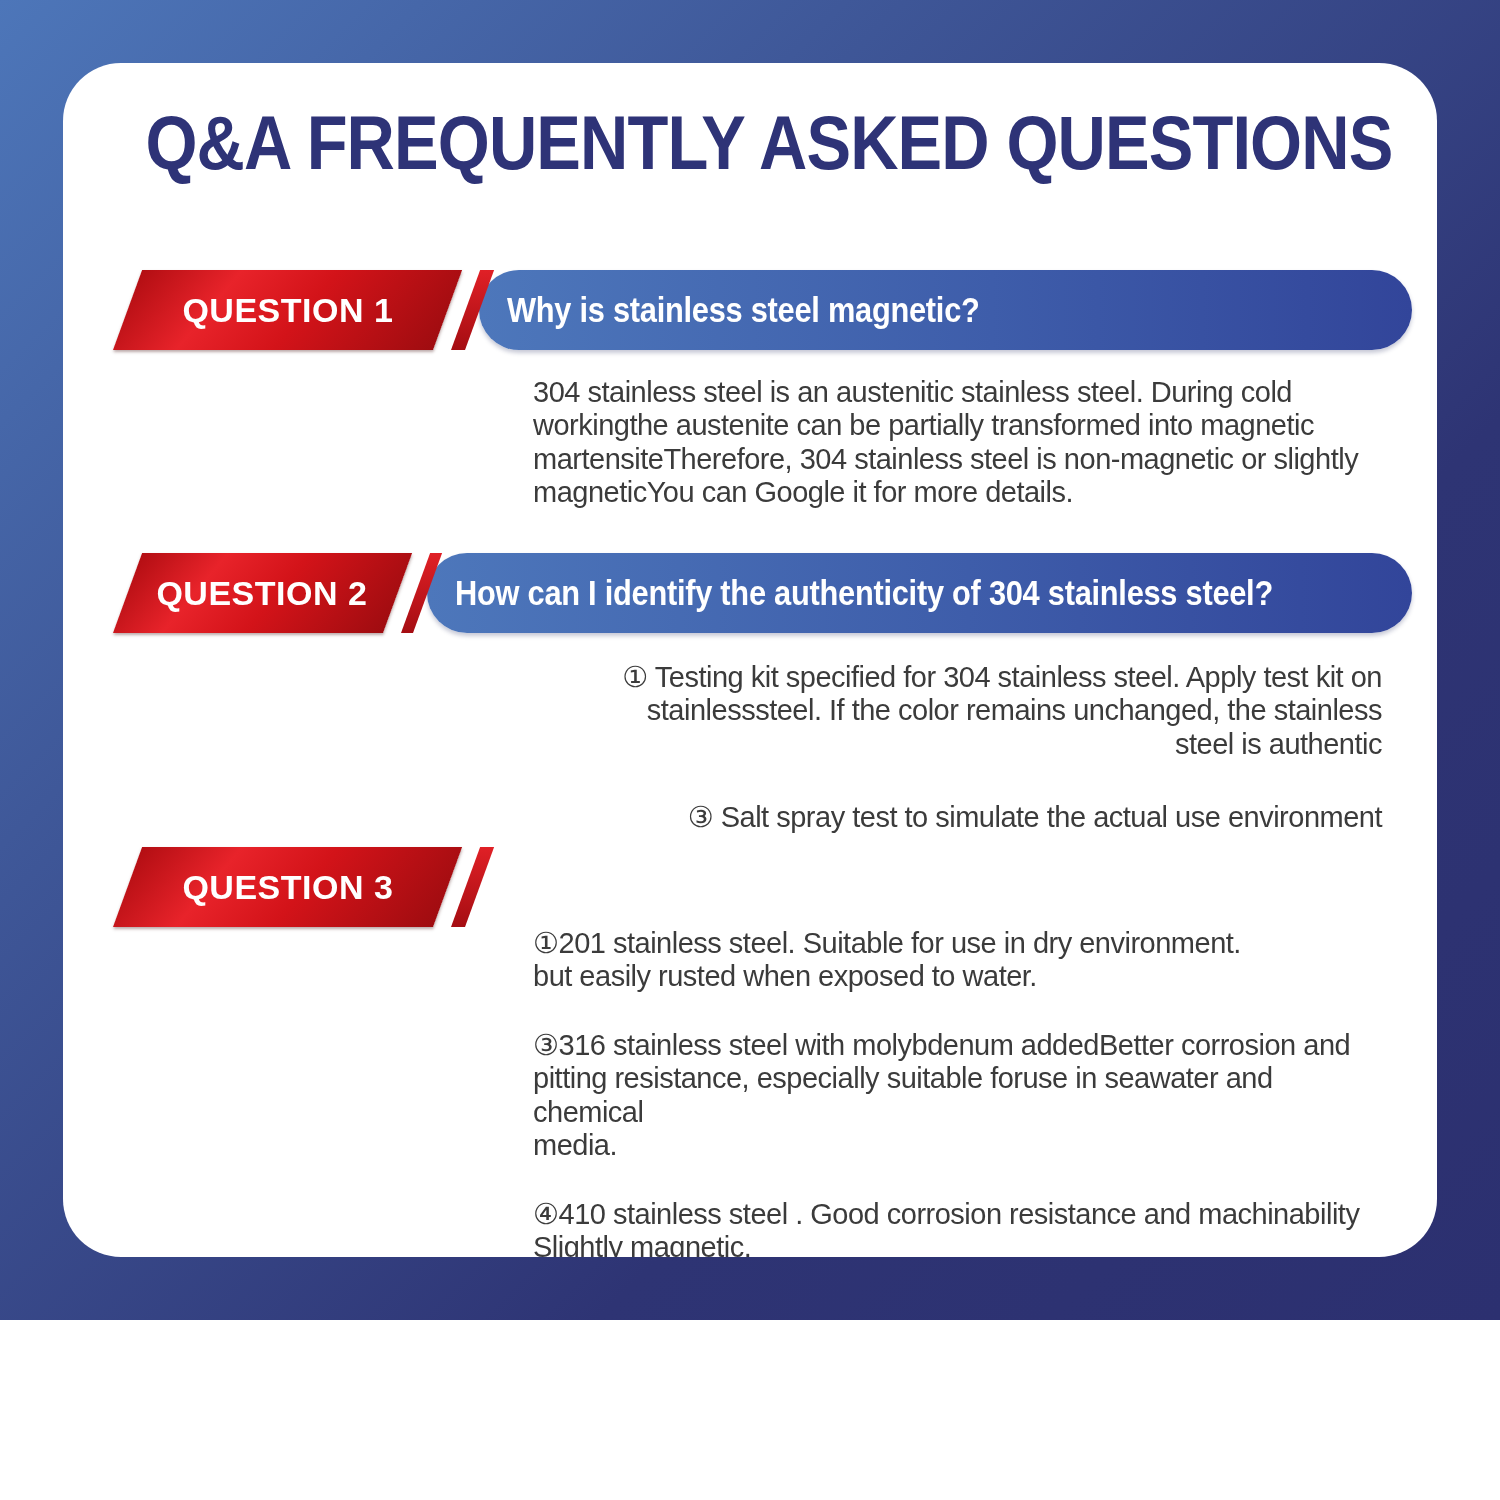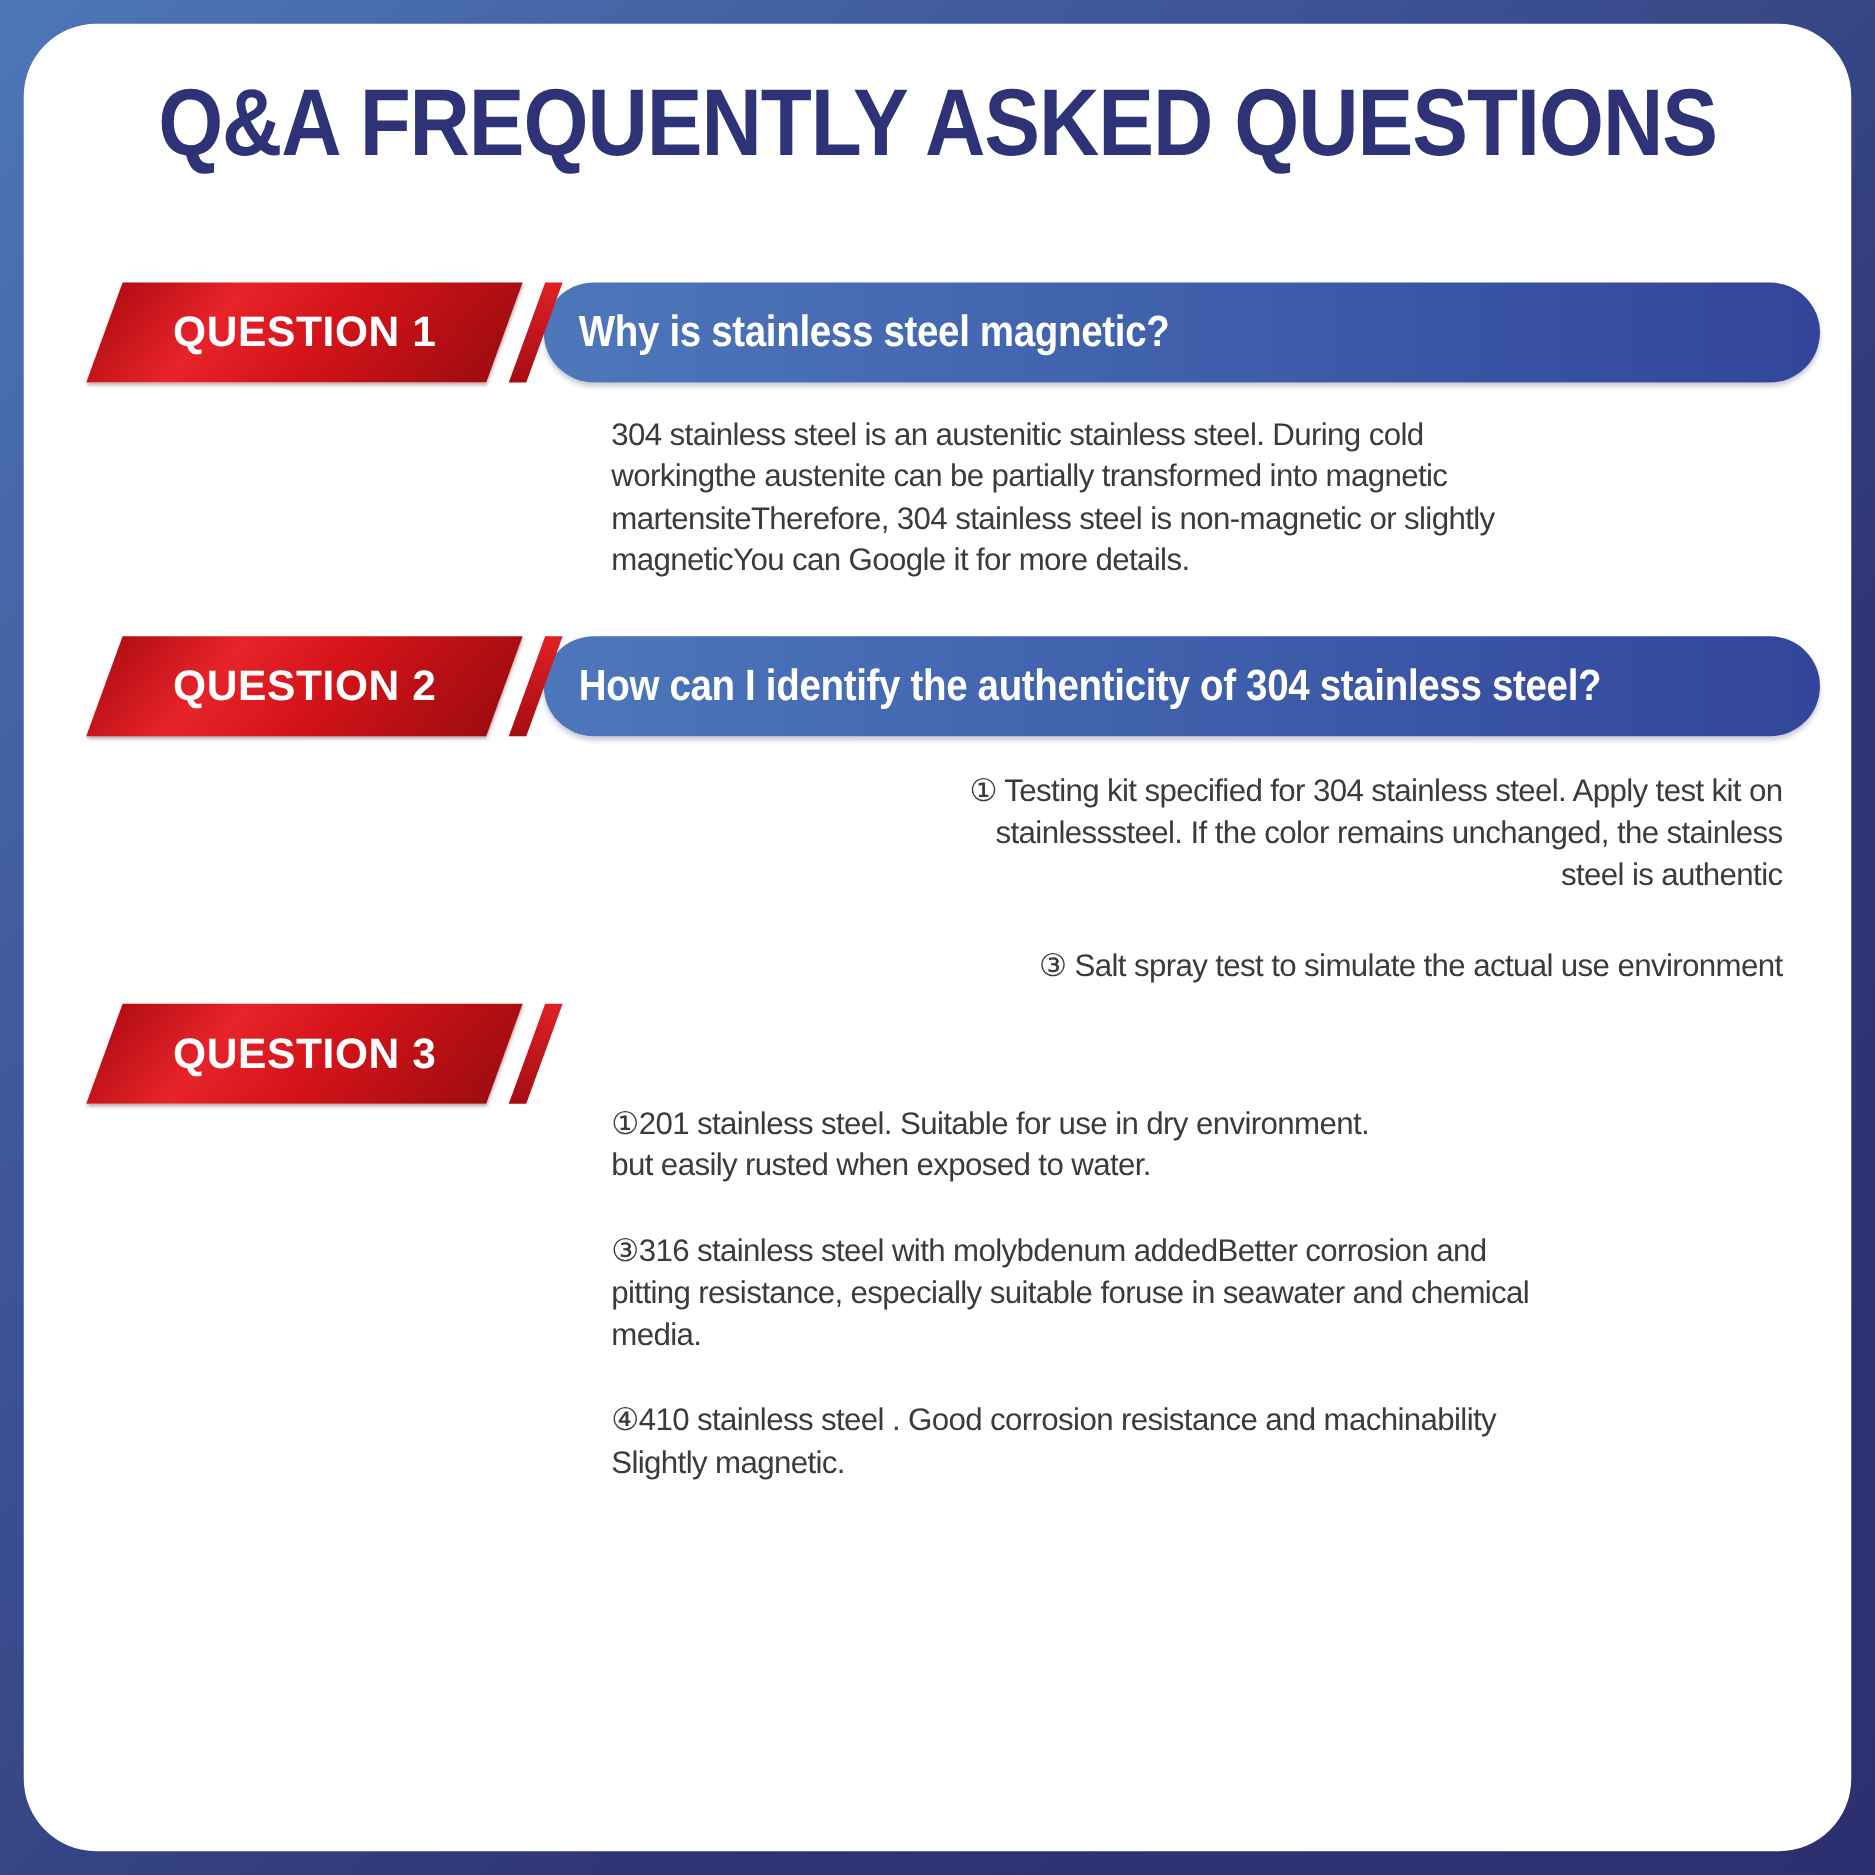--- a/index.html
+++ b/index.html
@@ -2,24 +2,24 @@
 <html><head>
 <meta charset="utf-8">
 <style>
   html, body { margin: 0; padding: 0; }
   body {
     width: 1500px; height: 1500px;
     font-family: "Liberation Sans", "DejaVu Sans", sans-serif;
     overflow: hidden;
   }
   .page {
-    width: 1500px; height: 1500px;
+    width: 1500px; height: 1320px;
     background: linear-gradient(135deg, #4d76b9 0%, #3f5899 30%, #2e3474 68%, #2c3070 100%);
     box-sizing: border-box;
-    padding: 19px;
+    padding: 63px;
   }
   .card {
     width: 100%; height: 100%;
     background: #ffffff;
     border-radius: 58px;
     box-sizing: border-box;
     overflow: hidden;
   }
   .title {
     margin: 38px 0 0 0;
@@ -89,21 +89,21 @@
   .body {
     margin-left: 470px;
     margin-right: 55px;
     color: #3b3b3b;
   }
   .body1 { margin-top: 26px; }
   .body2 { margin-top: 28px; text-align: right; }
   .body3 { }
   .para {
     margin: 0;
-    font-size: 25px;
+    font-size: 29px;
     line-height: 33.5px;
     letter-spacing: -0.5px;
     white-space: pre-line;
   }
   .body2 .para + .para { margin-top: 40px; }
   .body3 .para + .para { margin-top: 35px; }
 </style>
 </head>
 <body>
 

